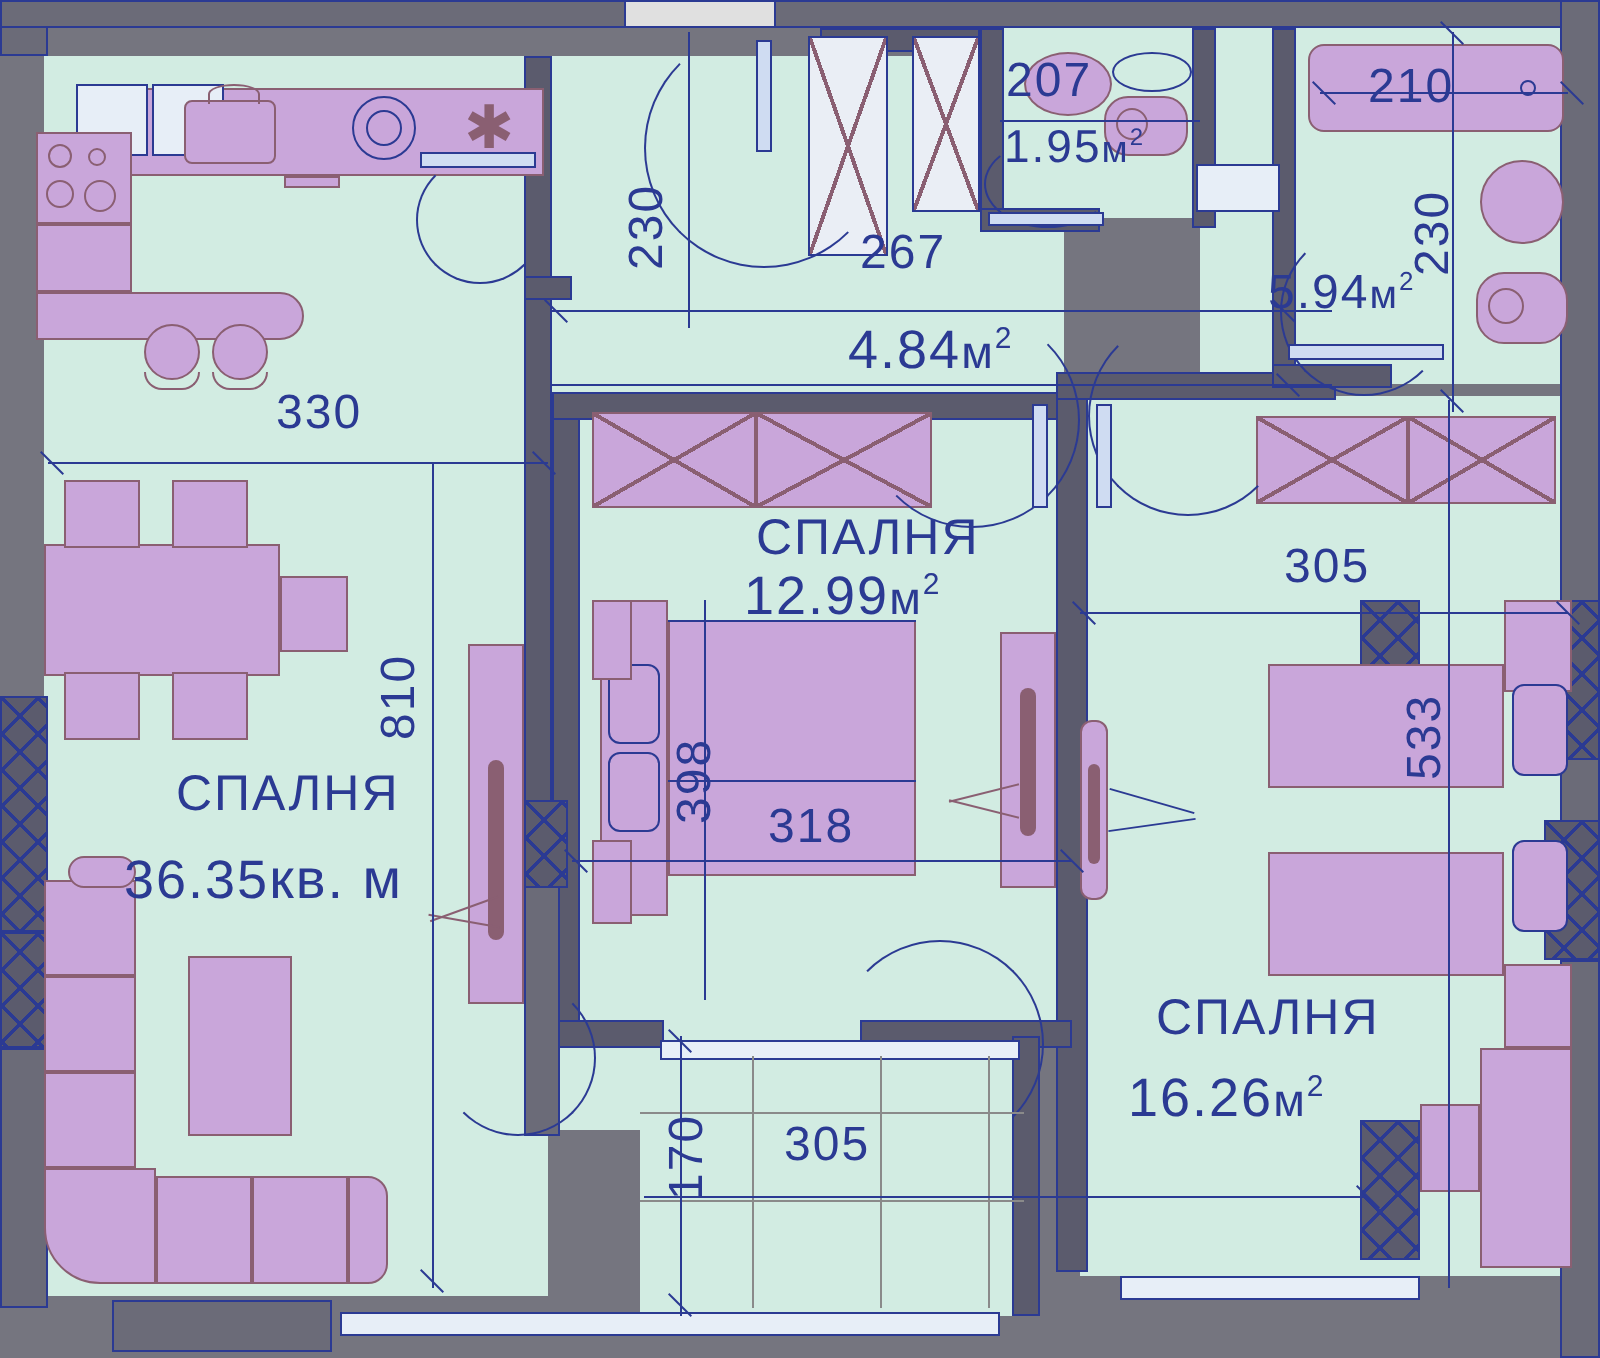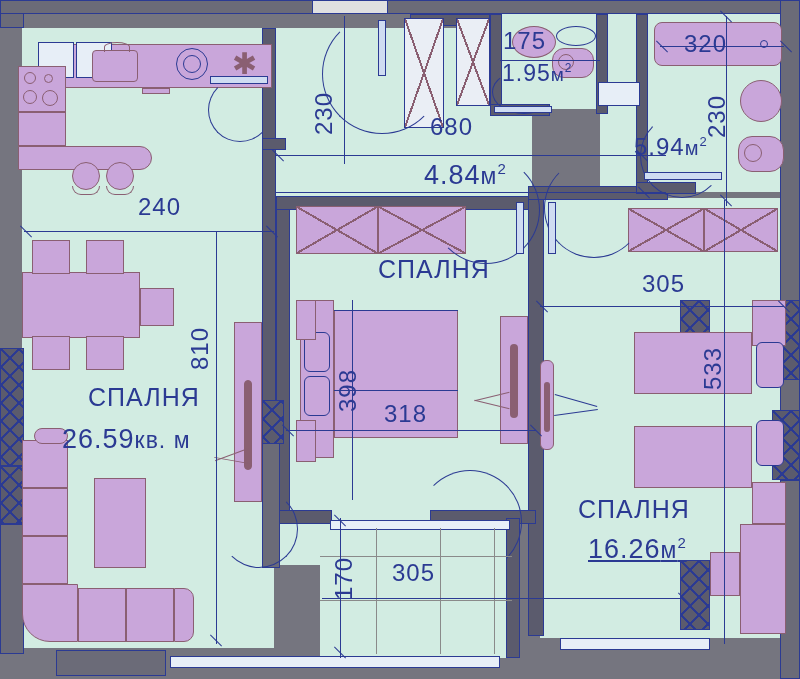--- a/index.html
+++ b/index.html
@@ -260,43 +260,46 @@
 
   <div class="dl-v" style="left:340px;top:518px;height:140px;"></div>
   <div class="tick" style="left:332px;top:520px;"></div>
   <div class="tick" style="left:332px;top:652px;"></div>
   <div class="dl-h" style="left:322px;top:598px;width:360px;"></div>
   <div class="tick" style="left:676px;top:598px;"></div>
 
   <div class="dl-h" style="left:276px;top:192px;width:390px;"></div>
   <div class="tick" style="left:636px;top:192px;"></div>
 
-  <div class="txt dim" style="left:138px;top:193px;">240</div>
+  <div class="txt dim" style="left:138px;top:193px;">330</div>
   <div class="txt dim dim-v" style="left:186px;top:370px;">810</div>
   <div class="txt dim dim-v" style="left:310px;top:135px;">230</div>
-  <div class="txt dim" style="left:430px;top:113px;">680</div>
-  <div class="txt dim" style="left:503px;top:27px;">175</div>
-  <div class="txt dim" style="left:684px;top:30px;">320</div>
+  <div class="txt dim" style="left:430px;top:113px;">267</div>
+  <div class="txt dim" style="left:503px;top:27px;">207</div>
+  <div class="txt dim" style="left:684px;top:30px;">210</div>
   <div class="txt dim dim-v" style="left:703px;top:138px;">230</div>
   <div class="txt dim dim-v" style="left:334px;top:412px;">398</div>
   <div class="txt dim" style="left:384px;top:400px;">318</div>
   <div class="txt dim" style="left:642px;top:270px;">305</div>
   <div class="txt dim dim-v" style="left:699px;top:390px;">533</div>
   <div class="txt dim dim-v" style="left:330px;top:600px;">170</div>
   <div class="txt dim" style="left:392px;top:559px;">305</div>
 
   <div class="txt room-name" style="left:88px;top:383px;">СПАЛНЯ</div>
   <div class="txt room-area" style="left:62px;top:424px;">
-    <span>26.59</span><span style="font-size:23px;">кв. м</span>
+    <span>36.35</span><span style="font-size:28px;">кв. м</span>
   </div>
 
   <div class="txt room-name" style="left:378px;top:255px;">СПАЛНЯ</div>
+  <div class="txt room-area" style="left:372px;top:283px;">
+    <span>12.99</span><span style="font-size:23px;">м</span><span class="sup">2</span>
+  </div>
 
   <div class="txt room-name" style="left:578px;top:495px;">СПАЛНЯ</div>
-  <div class="txt room-area" style="left:588px;top:534px;text-decoration:underline;">
+  <div class="txt room-area" style="left:564px;top:534px;">
     <span>16.26</span><span style="font-size:23px;">м</span><span class="sup">2</span>
   </div>
 
   <div class="txt room-area" style="left:424px;top:160px;">
     <span>4.84</span><span style="font-size:23px;">м</span><span class="sup">2</span>
   </div>
 
   <div class="txt" style="left:502px;top:60px;font-size:23px;">
     <span>1.95</span><span style="font-size:19px;">м</span><span class="sup" style="font-size:12px;">2</span>
   </div>

